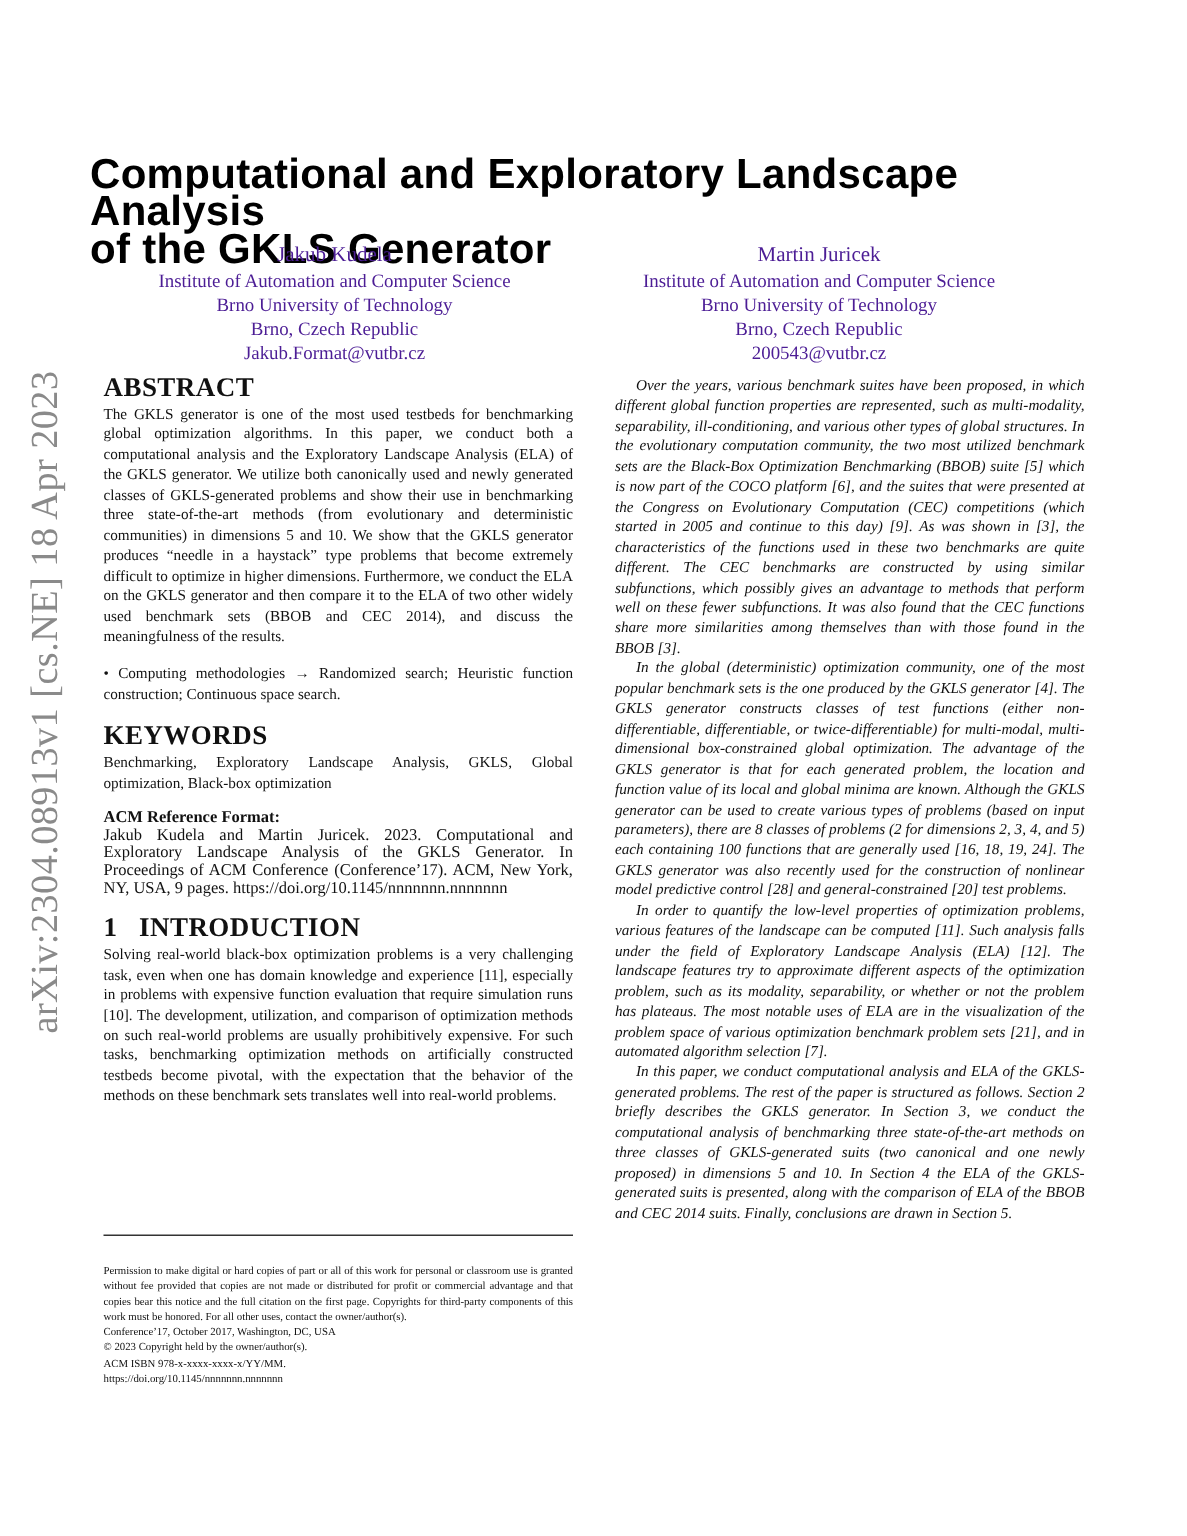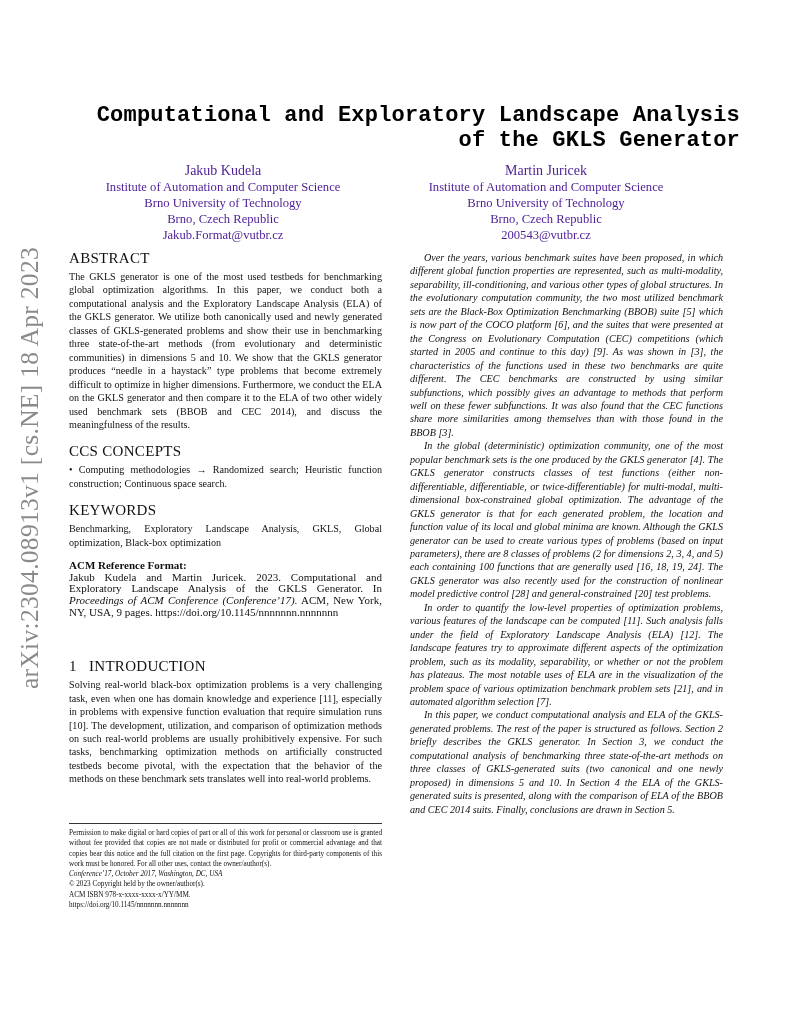--- a/index.html
+++ b/index.html
@@ -2,43 +2,43 @@
 <html><head>
 <meta charset="utf-8">
 <style>
   html, body { margin: 0; padding: 0; background: #ffffff; }
   body { width: 791px; height: 1024px; position: relative; overflow: hidden; color: #111; font-family: "Liberation Serif", "DejaVu Serif", serif; }
   .page { position: absolute; left: 0; top: 0; width: 791px; height: 1024px; }
 
   .arxiv-stamp { position: absolute; left: 12px; top: 265px; width: 36px; height: 405px; }
   .arxiv-stamp span { position: absolute; left: 50%; top: 50%; transform: translate(-50%, -50%) rotate(-90deg); white-space: nowrap; font-family: "Liberation Serif", serif; font-size: 25.5px; color: #8a8a8a; letter-spacing: 0.3px; }
 
-  .title { position: absolute; left: 60px; top: 103px; width: 680px; text-align: right; font-family: Liberation Mono, monospace; font-weight: bold; font-size: 22px; line-height: 25px; color: #000; letter-spacing: 0.2px; }
+  .title { position: absolute; left: 60px; top: 103px; width: 680px; text-align: left; font-family: Liberation Sans, sans-serif; font-weight: bold; font-size: 28px; line-height: 25px; color: #000; letter-spacing: 0.2px; }
 
   .author { position: absolute; top: 162px; width: 340px; text-align: center; font-size: 12.6px; line-height: 16px; color: #4c1d95; }
   .author .name { font-size: 14px; line-height: 17px; display: block; margin-bottom: 0; }
   .author .line { display: block; }
   .author-1 { left: 53px; }
   .author-2 { left: 376px; }
 
   .col { position: absolute; top: 250px; width: 313px; font-size: 10.15px; line-height: 13.45px; text-align: justify; }
   .col-left { left: 69px; }
   .col-right { left: 410px; top: 251px; font-style: italic; }
 
-  .h-section { font-weight: normal; font-size: 15px; line-height: 16px; margin: 0 0 4px 0; letter-spacing: 0.3px; }
+  .h-section { font-weight: bold; font-size: 18px; line-height: 16px; margin: 0 0 4px 0; letter-spacing: 0.3px; }
   .para { margin: 0; hyphens: auto; }
   .para.indent { text-indent: 14px; }
   .gap-sm { height: 11px; }
   .gap-md { height: 12px; }
   .acm-ref { font-size: 11px; line-height: 11.6px; }
   .acm-ref .label { font-weight: bold; display: block; }
-  .ital { font-style: italic; }
+  .ital { }
   .bold { font-weight: normal; }
 
-  .footnote { position: absolute; left: 69px; top: 823px; width: 313px; font-size: 7.2px; line-height: 10.3px; text-align: justify; border-top: 0.8px solid #333; padding-top: 4px; }
+  .footnote { position: absolute; left: 69px; top: 823px; width: 313px; font-size: 7.2px; line-height: 10.3px; text-align: justify; border-top: 0.8px solid #333; padding-top: 18px; }
   .footnote .line { display: block; }
 </style>
 </head>
 <body>
 
 <div class="page">
 
   <div class="arxiv-stamp">
     <span>arXiv:2304.08913v1  [cs.NE]  18 Apr 2023</span>
   </div>
@@ -62,35 +62,34 @@
     <span class="line">Brno University of Technology</span>
     <span class="line">Brno, Czech Republic</span>
     <span class="line">200543@vutbr.cz</span>
   </div>
 
   <div class="col col-left">
     <div class="h-section">ABSTRACT</div>
     <p class="para">The GKLS generator is one of the most used testbeds for benchmarking global optimization algorithms. In this paper, we conduct both a computational analysis and the Exploratory Landscape Analysis (ELA) of the GKLS generator. We utilize both canonically used and newly generated classes of GKLS-generated problems and show their use in benchmarking three state-of-the-art methods (from evolutionary and deterministic communities) in dimensions 5 and 10. We show that the GKLS generator produces “needle in a haystack” type problems that become extremely difficult to optimize in higher dimensions. Furthermore, we conduct the ELA on the GKLS generator and then compare it to the ELA of two other widely used benchmark sets (BBOB and CEC 2014), and discuss the meaningfulness of the results.</p>
 
     <div class="gap-md"></div>
-    <div class="h-section">CCS CONCEPTS</div>
     <p class="para"><span>•</span> <span class="bold">Computing methodologies</span> <span>→</span> <span>Randomized search; Heuristic function construction; Continuous space search.</span></p>
 
     <div class="gap-md"></div>
     <div class="h-section">KEYWORDS</div>
     <p class="para">Benchmarking, Exploratory Landscape Analysis, GKLS, Global optimization, Black-box optimization</p>
 
     <div class="gap-sm"></div>
     <div class="acm-ref">
       <span class="label">ACM Reference Format:</span>
       <span>Jakub Kudela and Martin Juricek. 2023. Computational and Exploratory Landscape Analysis of the GKLS Generator. In </span><span class="ital">Proceedings of ACM Conference (Conference’17).</span><span> ACM, New York, NY, USA, 9 pages. https://doi.org/10.1145/nnnnnnn.nnnnnnn</span>
     </div>
 
     <div class="gap-md"></div>
-    <div class="h-section" style="white-space:pre;margin-top:28px;">1   INTRODUCTION</div>
+    <div class="h-section" style="white-space:pre;">1   INTRODUCTION</div>
     <p class="para">Solving real-world black-box optimization problems is a very challenging task, even when one has domain knowledge and experience [11], especially in problems with expensive function evaluation that require simulation runs [10]. The development, utilization, and comparison of optimization methods on such real-world problems are usually prohibitively expensive. For such tasks, benchmarking optimization methods on artificially constructed testbeds become pivotal, with the expectation that the behavior of the methods on these benchmark sets translates well into real-world problems.</p>
   </div>
 
   <div class="footnote">
     <span class="line">Permission to make digital or hard copies of part or all of this work for personal or classroom use is granted without fee provided that copies are not made or distributed for profit or commercial advantage and that copies bear this notice and the full citation on the first page. Copyrights for third-party components of this work must be honored. For all other uses, contact the owner/author(s).</span>
     <span class="line ital">Conference’17, October 2017, Washington, DC, USA</span>
     <span class="line">© 2023 Copyright held by the owner/author(s).</span>
     <span class="line">ACM ISBN 978-x-xxxx-xxxx-x/YY/MM.</span>
     <span class="line">https://doi.org/10.1145/nnnnnnn.nnnnnnn</span>
   </div>

